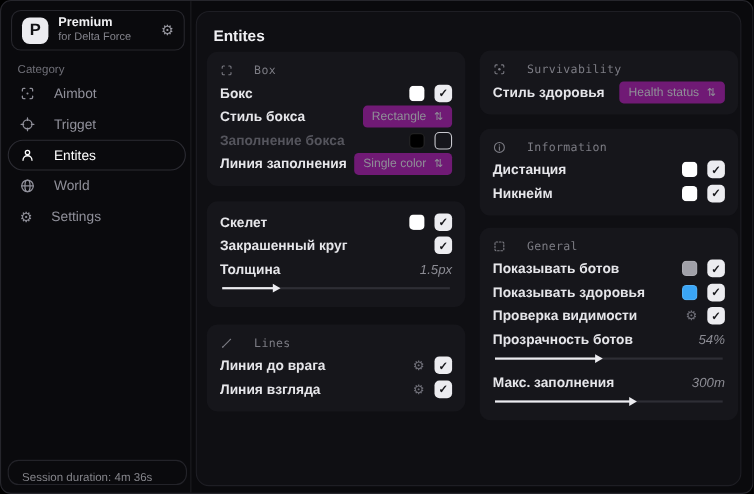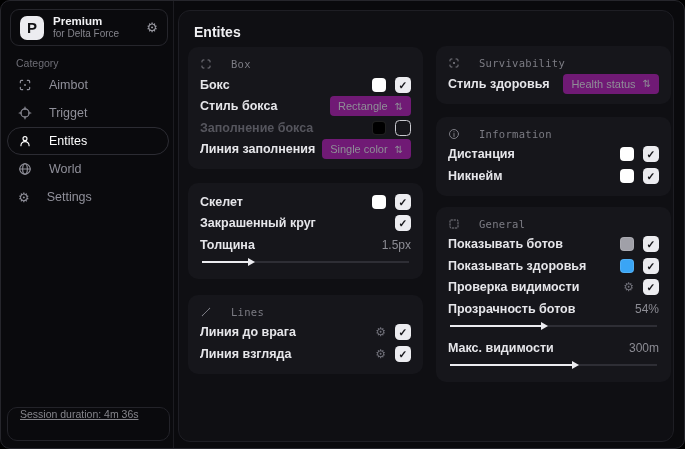--- a/index.html
+++ b/index.html
@@ -22,23 +22,23 @@
   .brand-title { color:#f2f2f4; font-size:11.5px; font-weight:bold; }
   .brand-sub { color:#84848c; font-size:10px; }
   .gear-glyph { color:#9a9aa2; font-size:13px; }
   .category { position:absolute; left:15px; top:56px; color:#6e6e76; font-size:10.5px; }
   .nav { position:absolute; left:6px; right:4px; top:70px; }
   .nav-item { height:28px; display:flex; align-items:center; gap:17px; padding:0 10px;
               color:#90909a; font-size:12.5px; border:1px solid transparent;
               border-radius:999px; cursor:pointer; }
   .nav-item svg { width:14px; height:14px; flex:0 0 auto; }
   .nav-item.active { color:#fff; border-color:#2c2c33; }
-  .session-box { position:absolute; left:6px; bottom:7px; width:163px; height:34px;
+  .session-box { position:absolute; left:6px; bottom:7px; width:163px; height:23px;
                  border:1px solid #232329; border-radius:10px; display:flex;
-                 align-items:flex-start; padding:0 12px; color:#85858b; font-size:10.5px;text-decoration:underline; }
+                 align-items:flex-end; padding:0 12px; color:#85858b; font-size:10.5px; }
 
   
   .main { position:absolute; left:177px; top:9px; width:496px; height:432px;
           background:#0f0f13; border:1px solid #1e1e24; border-radius:12px; }
   .main-title { position:absolute; left:15px; top:13px; color:#f0f0f3;
                 font-size:14px; font-weight:bold; }
   .col { position:absolute; width:235px; }
   .col-left  { left:9px;  top:36px; }
   .col-right { left:257px; top:35px; }
 
@@ -62,21 +62,21 @@
   .cb.checked { background:#ececf0; }
   .cb.checked::after { content:"✓"; color:#17171b; font-size:10.5px; font-weight:bold; }
   .cb.unchecked { border:1.5px solid #c9c9cf; background:transparent; }
   .row-gear { color:#6f6f78; font-size:12px; line-height:1; cursor:pointer; }
 
   .select { height:20px; background:#701a75; border-radius:4px; display:flex;
             align-items:center; gap:7px; padding:0 8px; color:#8f8f97;
             font-size:11px; cursor:pointer; }
   .updown { font-size:10px; color:#8f8f97; }
 
-  .val { color:#8c8c94; font-size:12px; margin-left:auto; }
+  .val { color:#8c8c94; font-size:12px; margin-left:auto;font-style:italic; }
   .slider { position:relative; height:8px; margin:2px 2px 4px; cursor:pointer; }
   .slider .track { position:absolute; left:0; right:0; top:3px; height:2px; background:#2e2e35; }
   .slider .fill { position:absolute; left:0; top:3px; height:2px; background:#ececf0; }
   .slider .thumb { position:absolute; top:0; width:0; height:0; margin-left:-2px;
                    border-left:7px solid #ececf0; border-top:4px solid transparent;
                    border-bottom:4px solid transparent; }
   svg { stroke:currentColor; fill:none; stroke-width:2; stroke-linecap:round; stroke-linejoin:round; }
 </style>
 </head>
 <body>
@@ -310,21 +310,21 @@
         <div class="row">
           <span class="lbl">Прозрачность ботов</span>
           <span class="val">54%</span>
         </div>
         <div class="slider" style="margin-bottom:8px">
           <div class="track"></div>
           <div class="fill" style="width:45%"></div>
           <div class="thumb" style="left:45%"></div>
         </div>
         <div class="row">
-          <span class="lbl">Макс. видимости</span>
+          <span class="lbl">Макс. заполнения</span>
           <span class="val">300m</span>
         </div>
         <div class="slider">
           <div class="track"></div>
           <div class="fill" style="width:60%"></div>
           <div class="thumb" style="left:60%"></div>
         </div>
       </section>
     </div>
   </main>

